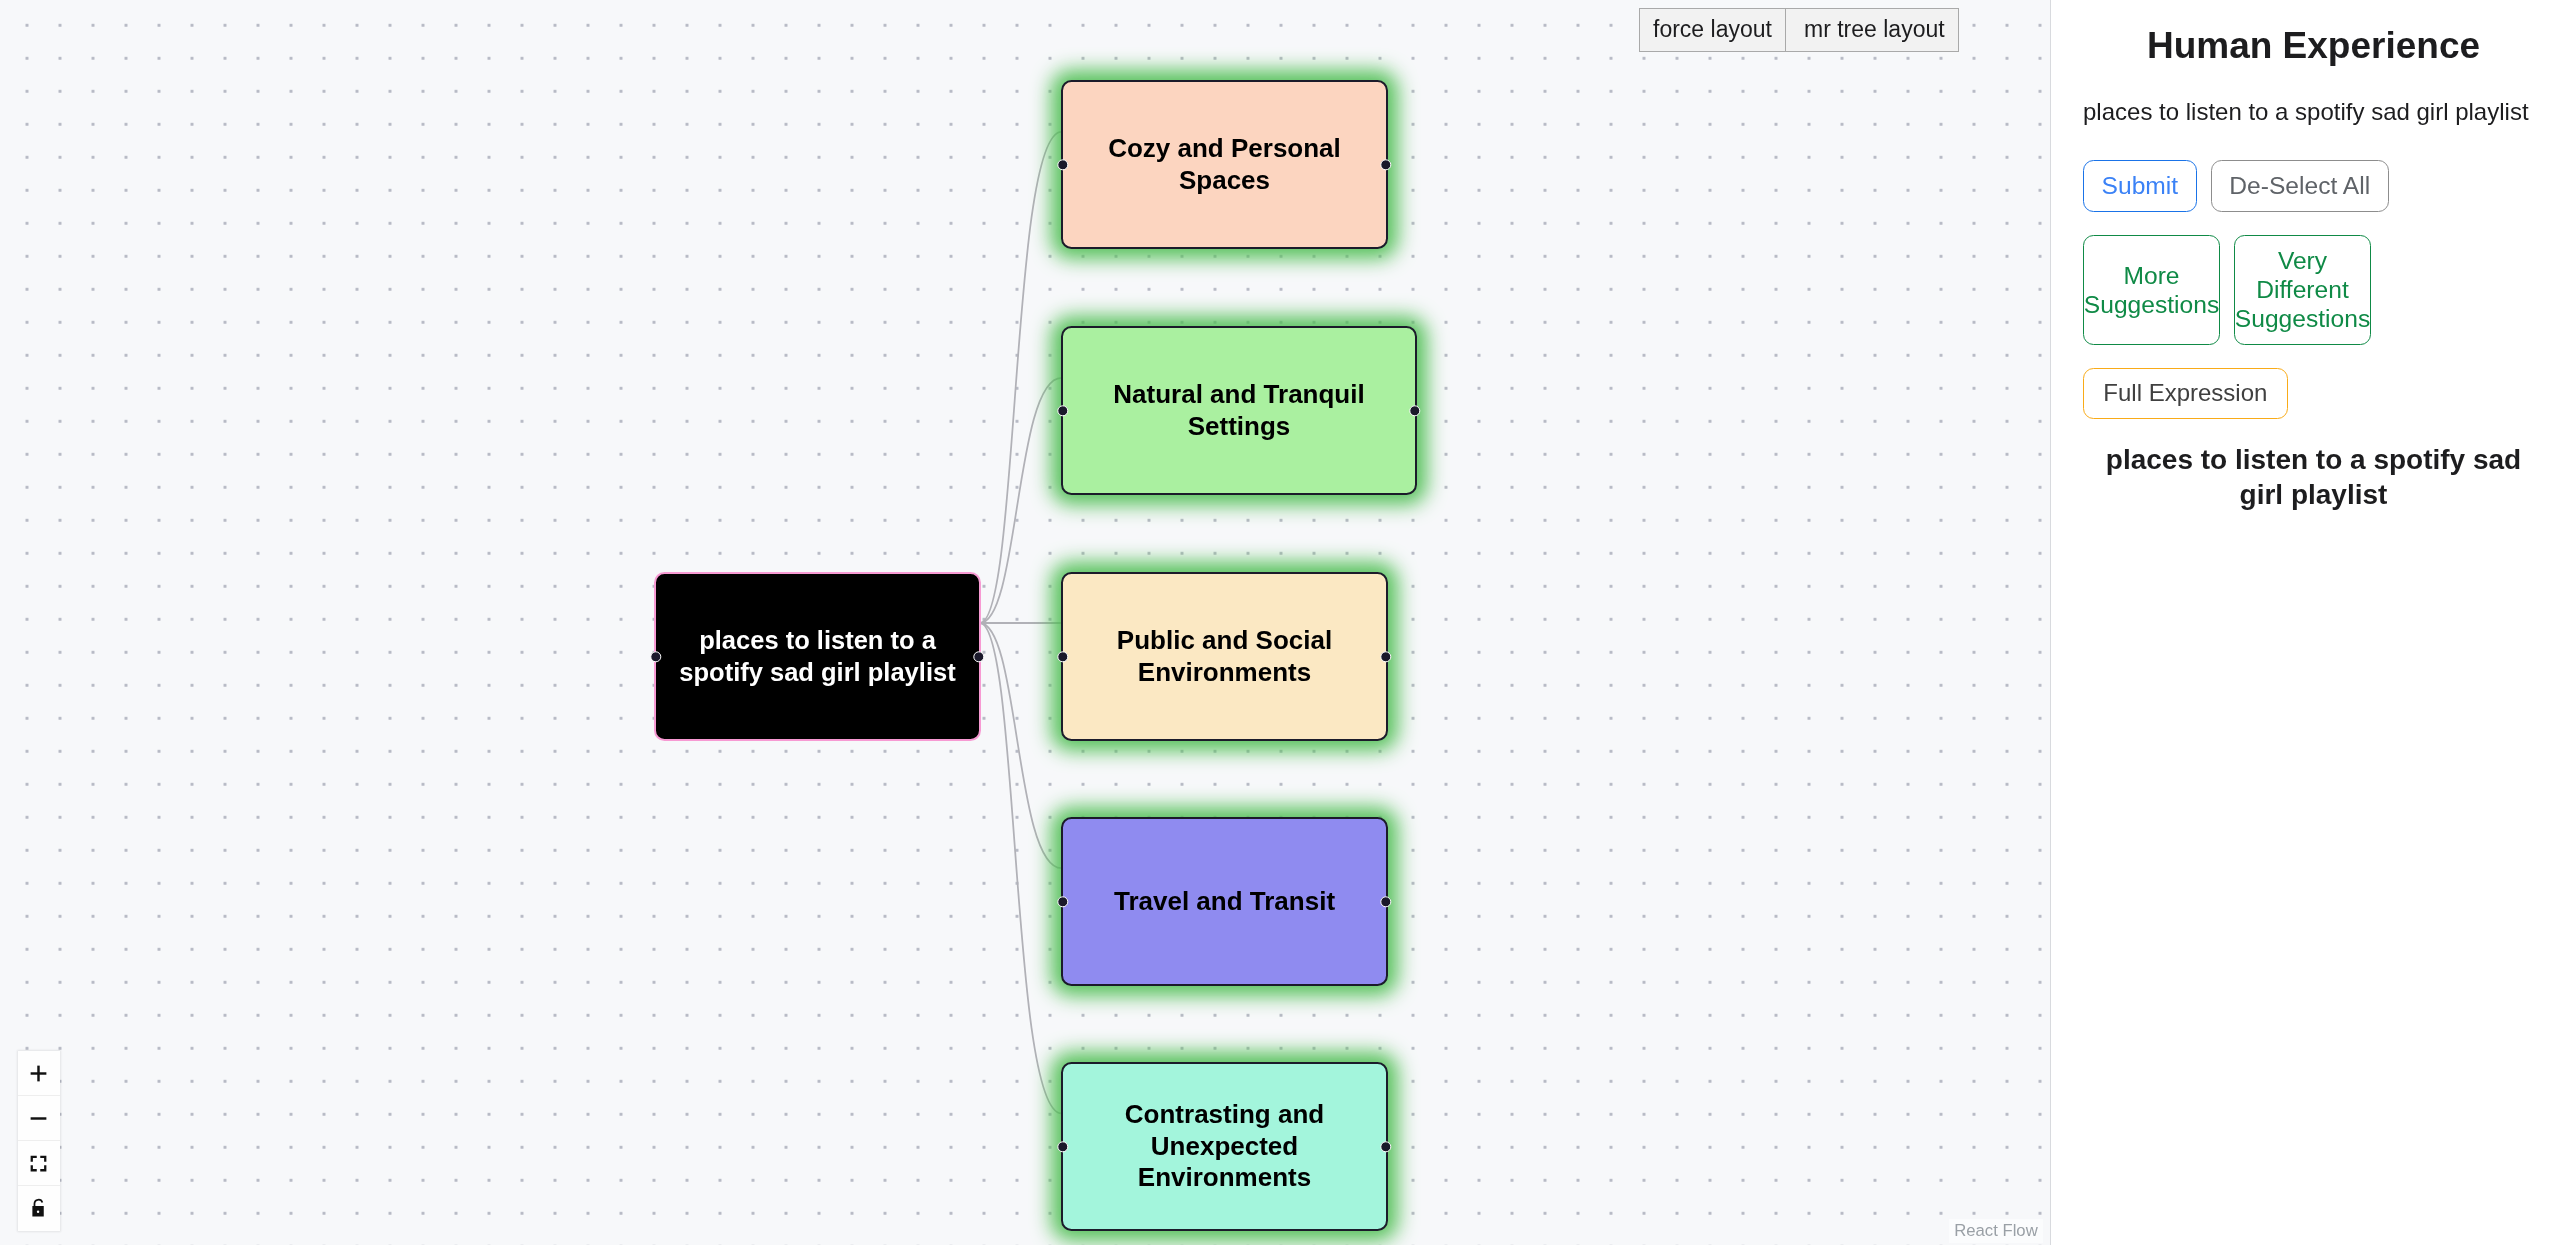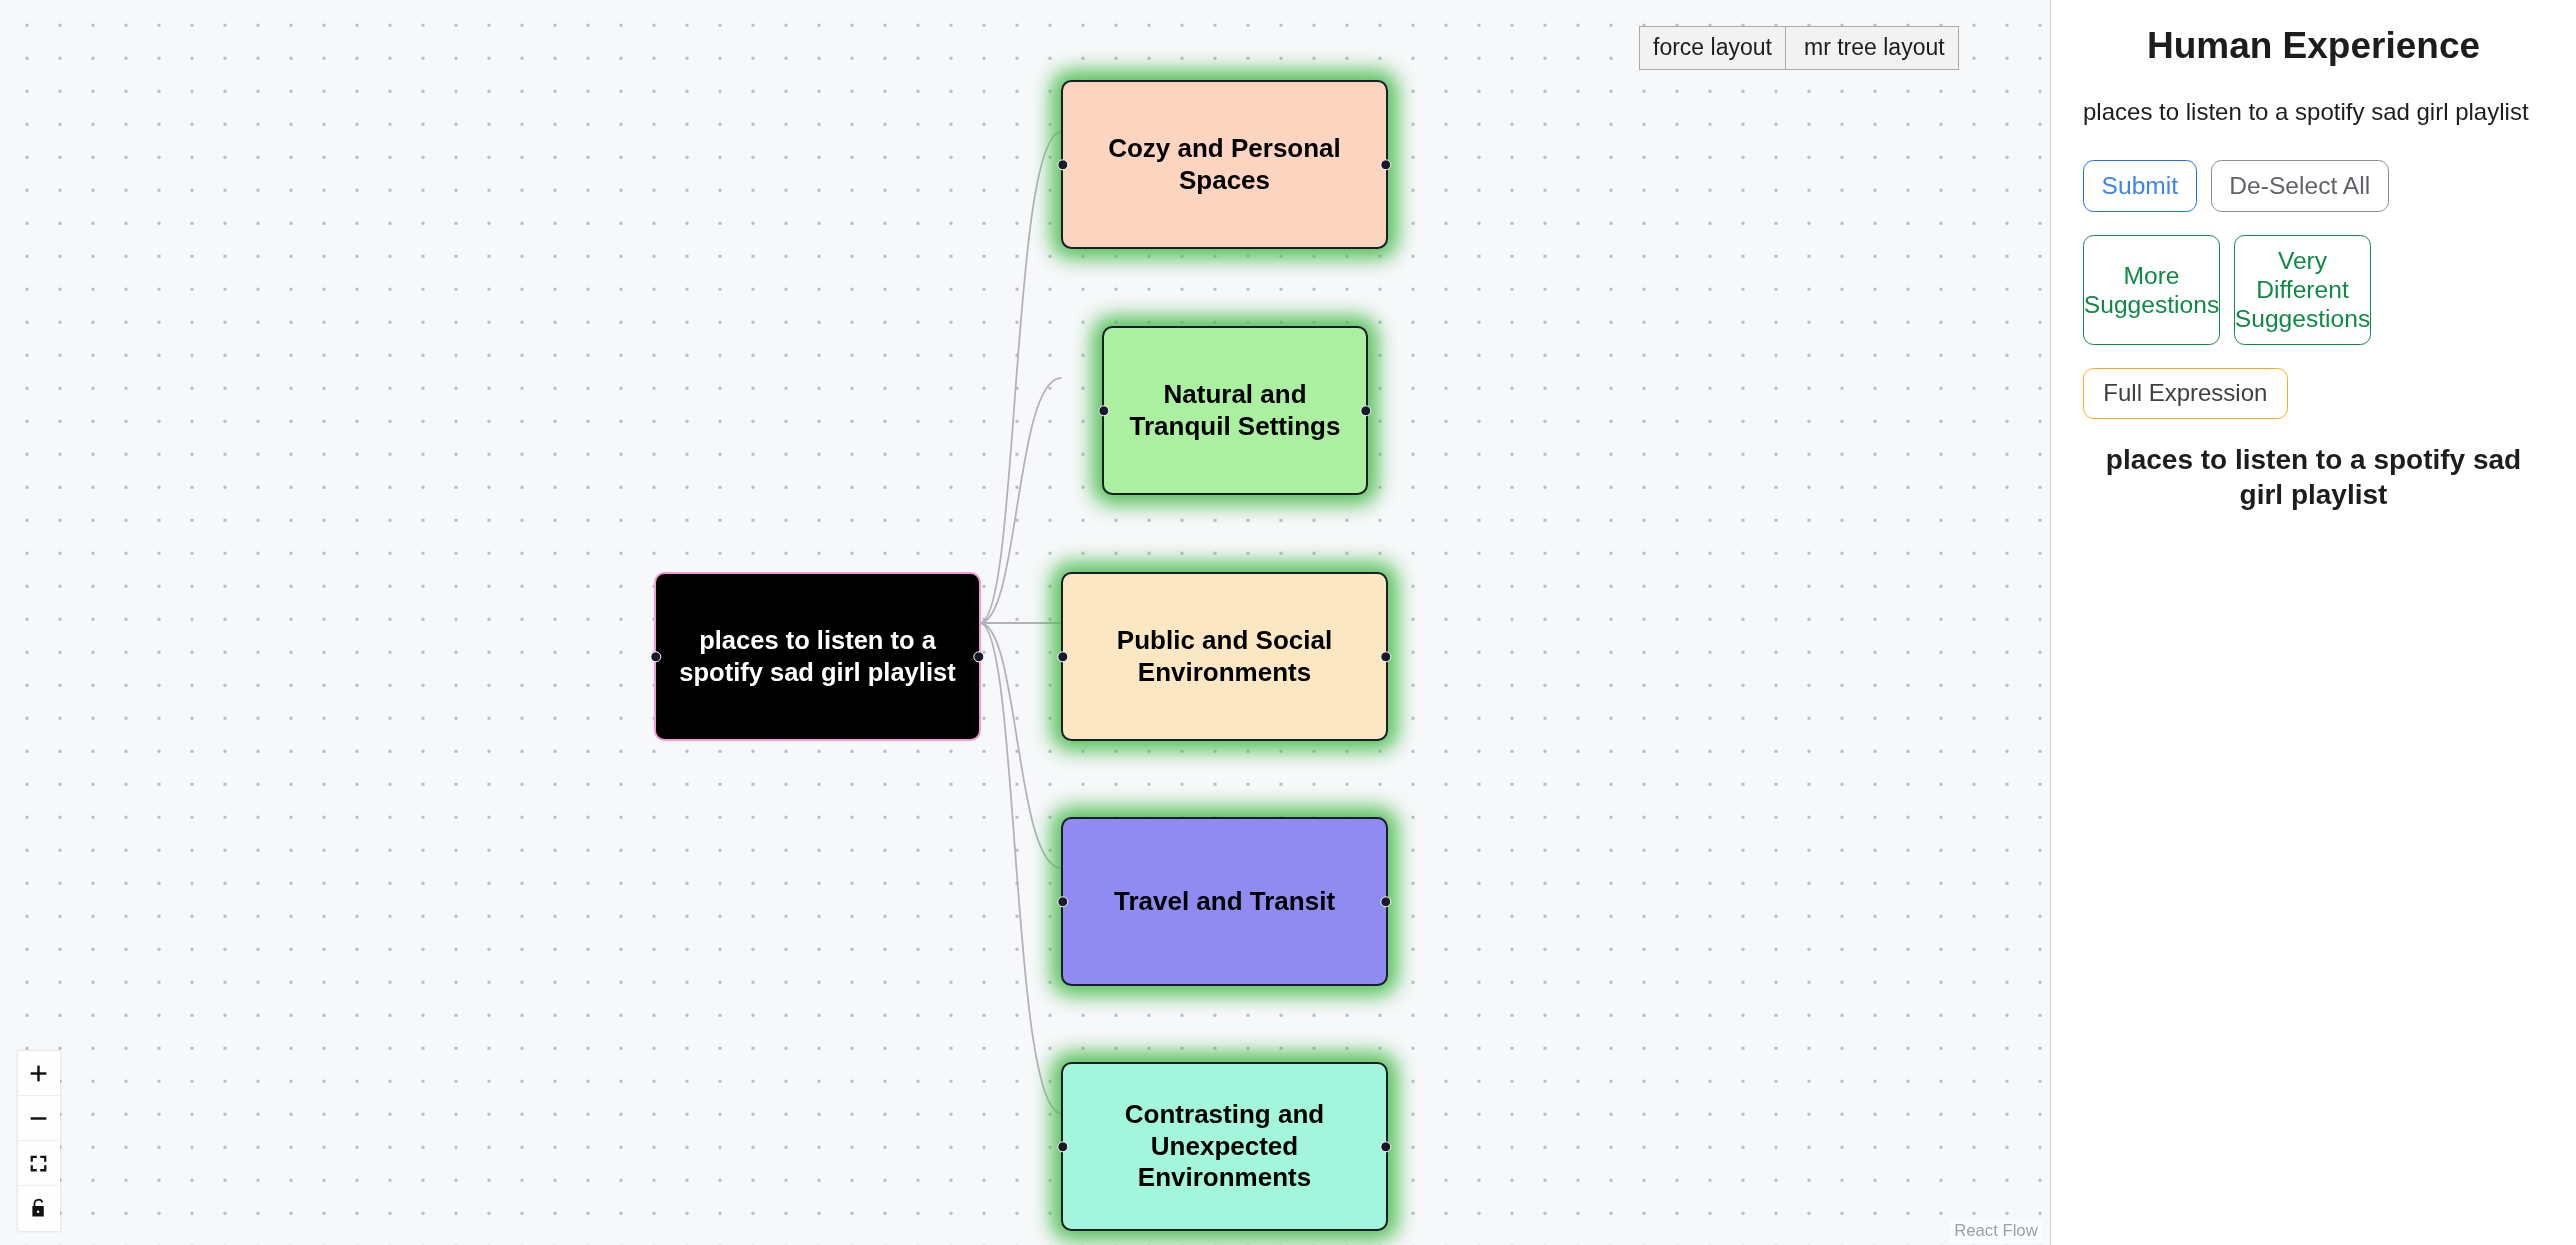--- a/index.html
+++ b/index.html
@@ -18,21 +18,21 @@
     background-color: #f7f8fa;
     background-image: radial-gradient(circle, #b6b9c4 1.4px, transparent 1.5px);
     background-size: 33px 33px;
     background-position: 10.5px 8.8px;
     overflow: hidden;
     border-right: 0.9px solid #d8dade;
   }
 
   
   #layout-toggle {
-    position: absolute; top: 26px; left: 1639px;
+    position: absolute; top: 8px; left: 1639px;
     display: flex; z-index: 30; border-radius: 21px;
   }
   #layout-toggle button {
     font-family: "Liberation Sans", sans-serif;
     font-size: 23px; line-height: 1;
     color: #1d1d1f;
     background: #f2f2f2;
     border: 0.9px solid #a9a9a9;
     padding: 8.8px 13px 10.5px;
     cursor: pointer;
@@ -177,21 +177,21 @@
       <span>places to listen to a spotify sad girl playlist</span>
       <span class="handle right"></span>
     </div>
 
     <div class="node" style="left:1061px; top:47px; width:327px; height:169px; background:#fcd5c0;">
       <span class="handle left"></span>
       <span>Cozy and Personal Spaces</span>
       <span class="handle right"></span>
     </div>
 
-    <div class="node" style="left:1102px; top:293px; width:266px; height:169px; background:#aaf0a0;">
+    <div class="node" style="left:1061px; top:293px; width:356px; height:169px; background:#aaf0a0;">
       <span class="handle left"></span>
       <span>Natural and Tranquil Settings</span>
       <span class="handle right"></span>
     </div>
 
     <div class="node" style="left:1061px; top:539px; width:327px; height:169px; background:#fbe8c3;">
       <span class="handle left"></span>
       <span>Public and Social Environments</span>
       <span class="handle right"></span>
     </div>

